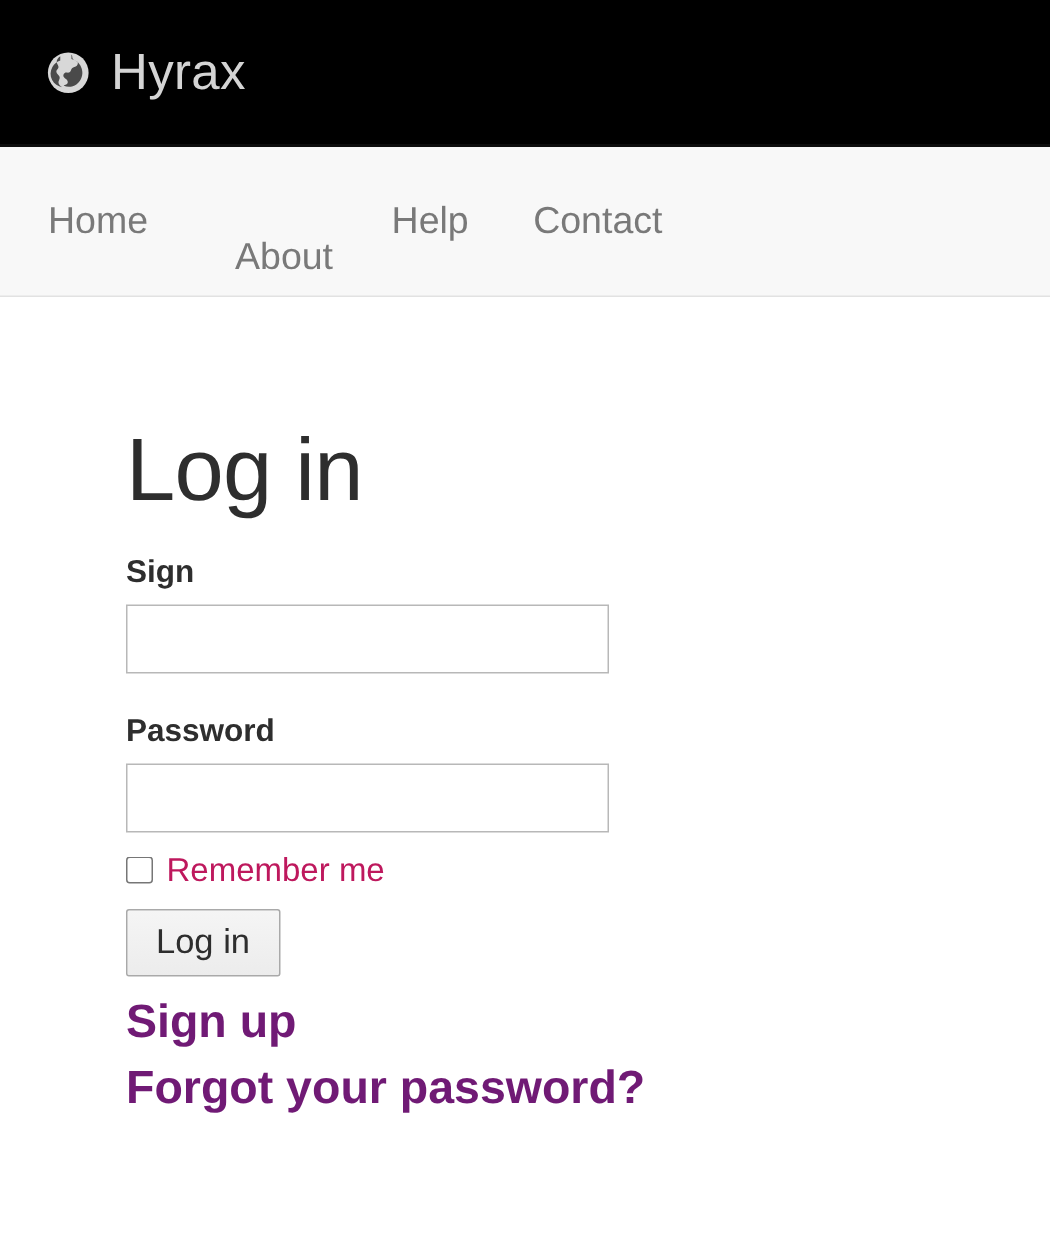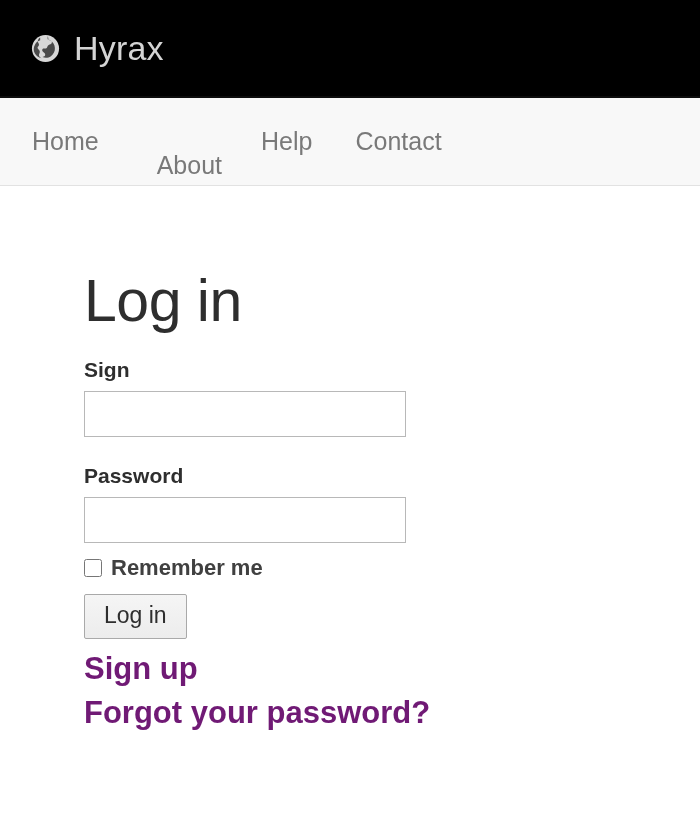--- a/index.html
+++ b/index.html
@@ -40,21 +40,21 @@
   }
   .brand-name {
     font-size: 34px;
     color: #d4d4d4;
     letter-spacing: 0.2px;
     line-height: 1;
   }
 
   
   .navbar {
-    height: 88px;
+    height: 100px;
     background: #f8f8f8;
     border-bottom: 1px solid #e2e2e2;
     display: flex;
     align-items: center;
     box-sizing: border-box;
   }
   .nav-list {
     list-style: none;
     margin: 0;
     padding: 0 0 0 32px;
@@ -132,22 +132,22 @@
     box-sizing: border-box;
     border: 1px solid #bcbcbc;
     border-radius: 4px;
     background: #fdfdfd;
     margin: 0;
     padding: 0;
     cursor: default;
   }
   .remember-label {
     font-size: 22px;
-    font-weight: bold;
-    color: #404040;
+    font-weight: normal;
+    color: #be185d;
     line-height: 1;
   }
 
   .submit-btn {
     display: block;
     margin-top: 15px;
     padding: 9px 19px 11px 19px;
     font-family: "Liberation Sans", sans-serif;
     font-size: 23px;
     color: #2e2e2e;

